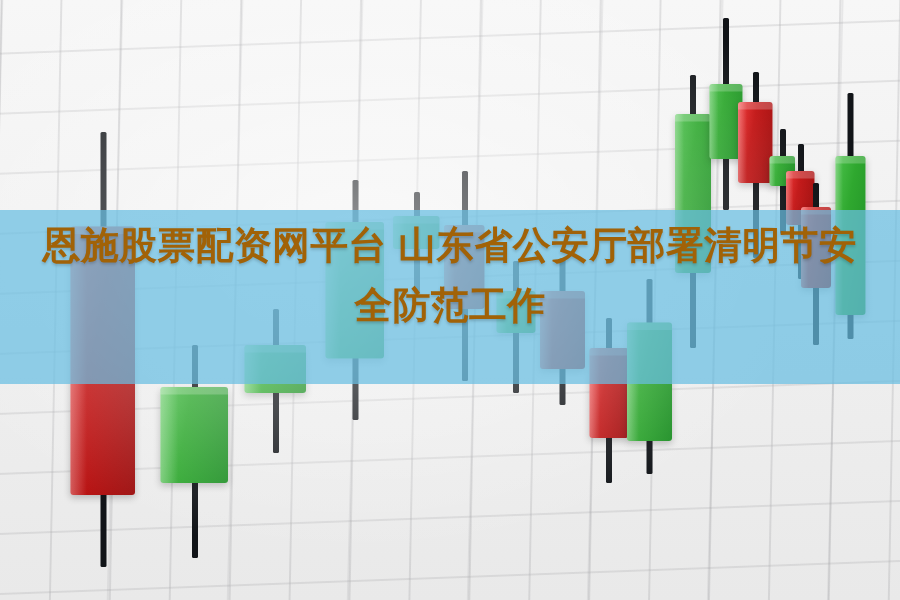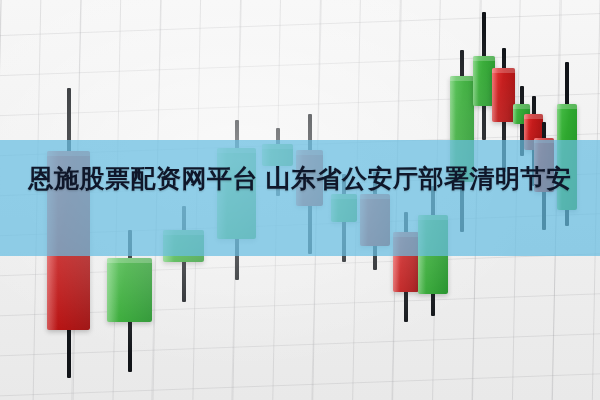--- a/index.html
+++ b/index.html
@@ -246,17 +246,18 @@
           <div class="hl"></div>
           <div class="cap"></div>
         </div>
       </div>
     </div>
 
   <div id="bg-vignette"></div>
 
   <div id="band" style="top: 140px; height: 116px;"></div>
 
-  <div id="headline" style="top: 158px; color: #0f172a;">
+  <div id="headline" style="top: 144px; color: #a16207;">
     <span class="ln ln1">恩施股票配资网平台 山东省公安厅部署清明节安</span>
+    <span class="ln ln2">全防范工作</span>
   </div>
 
 </div>
 
 </body></html>

